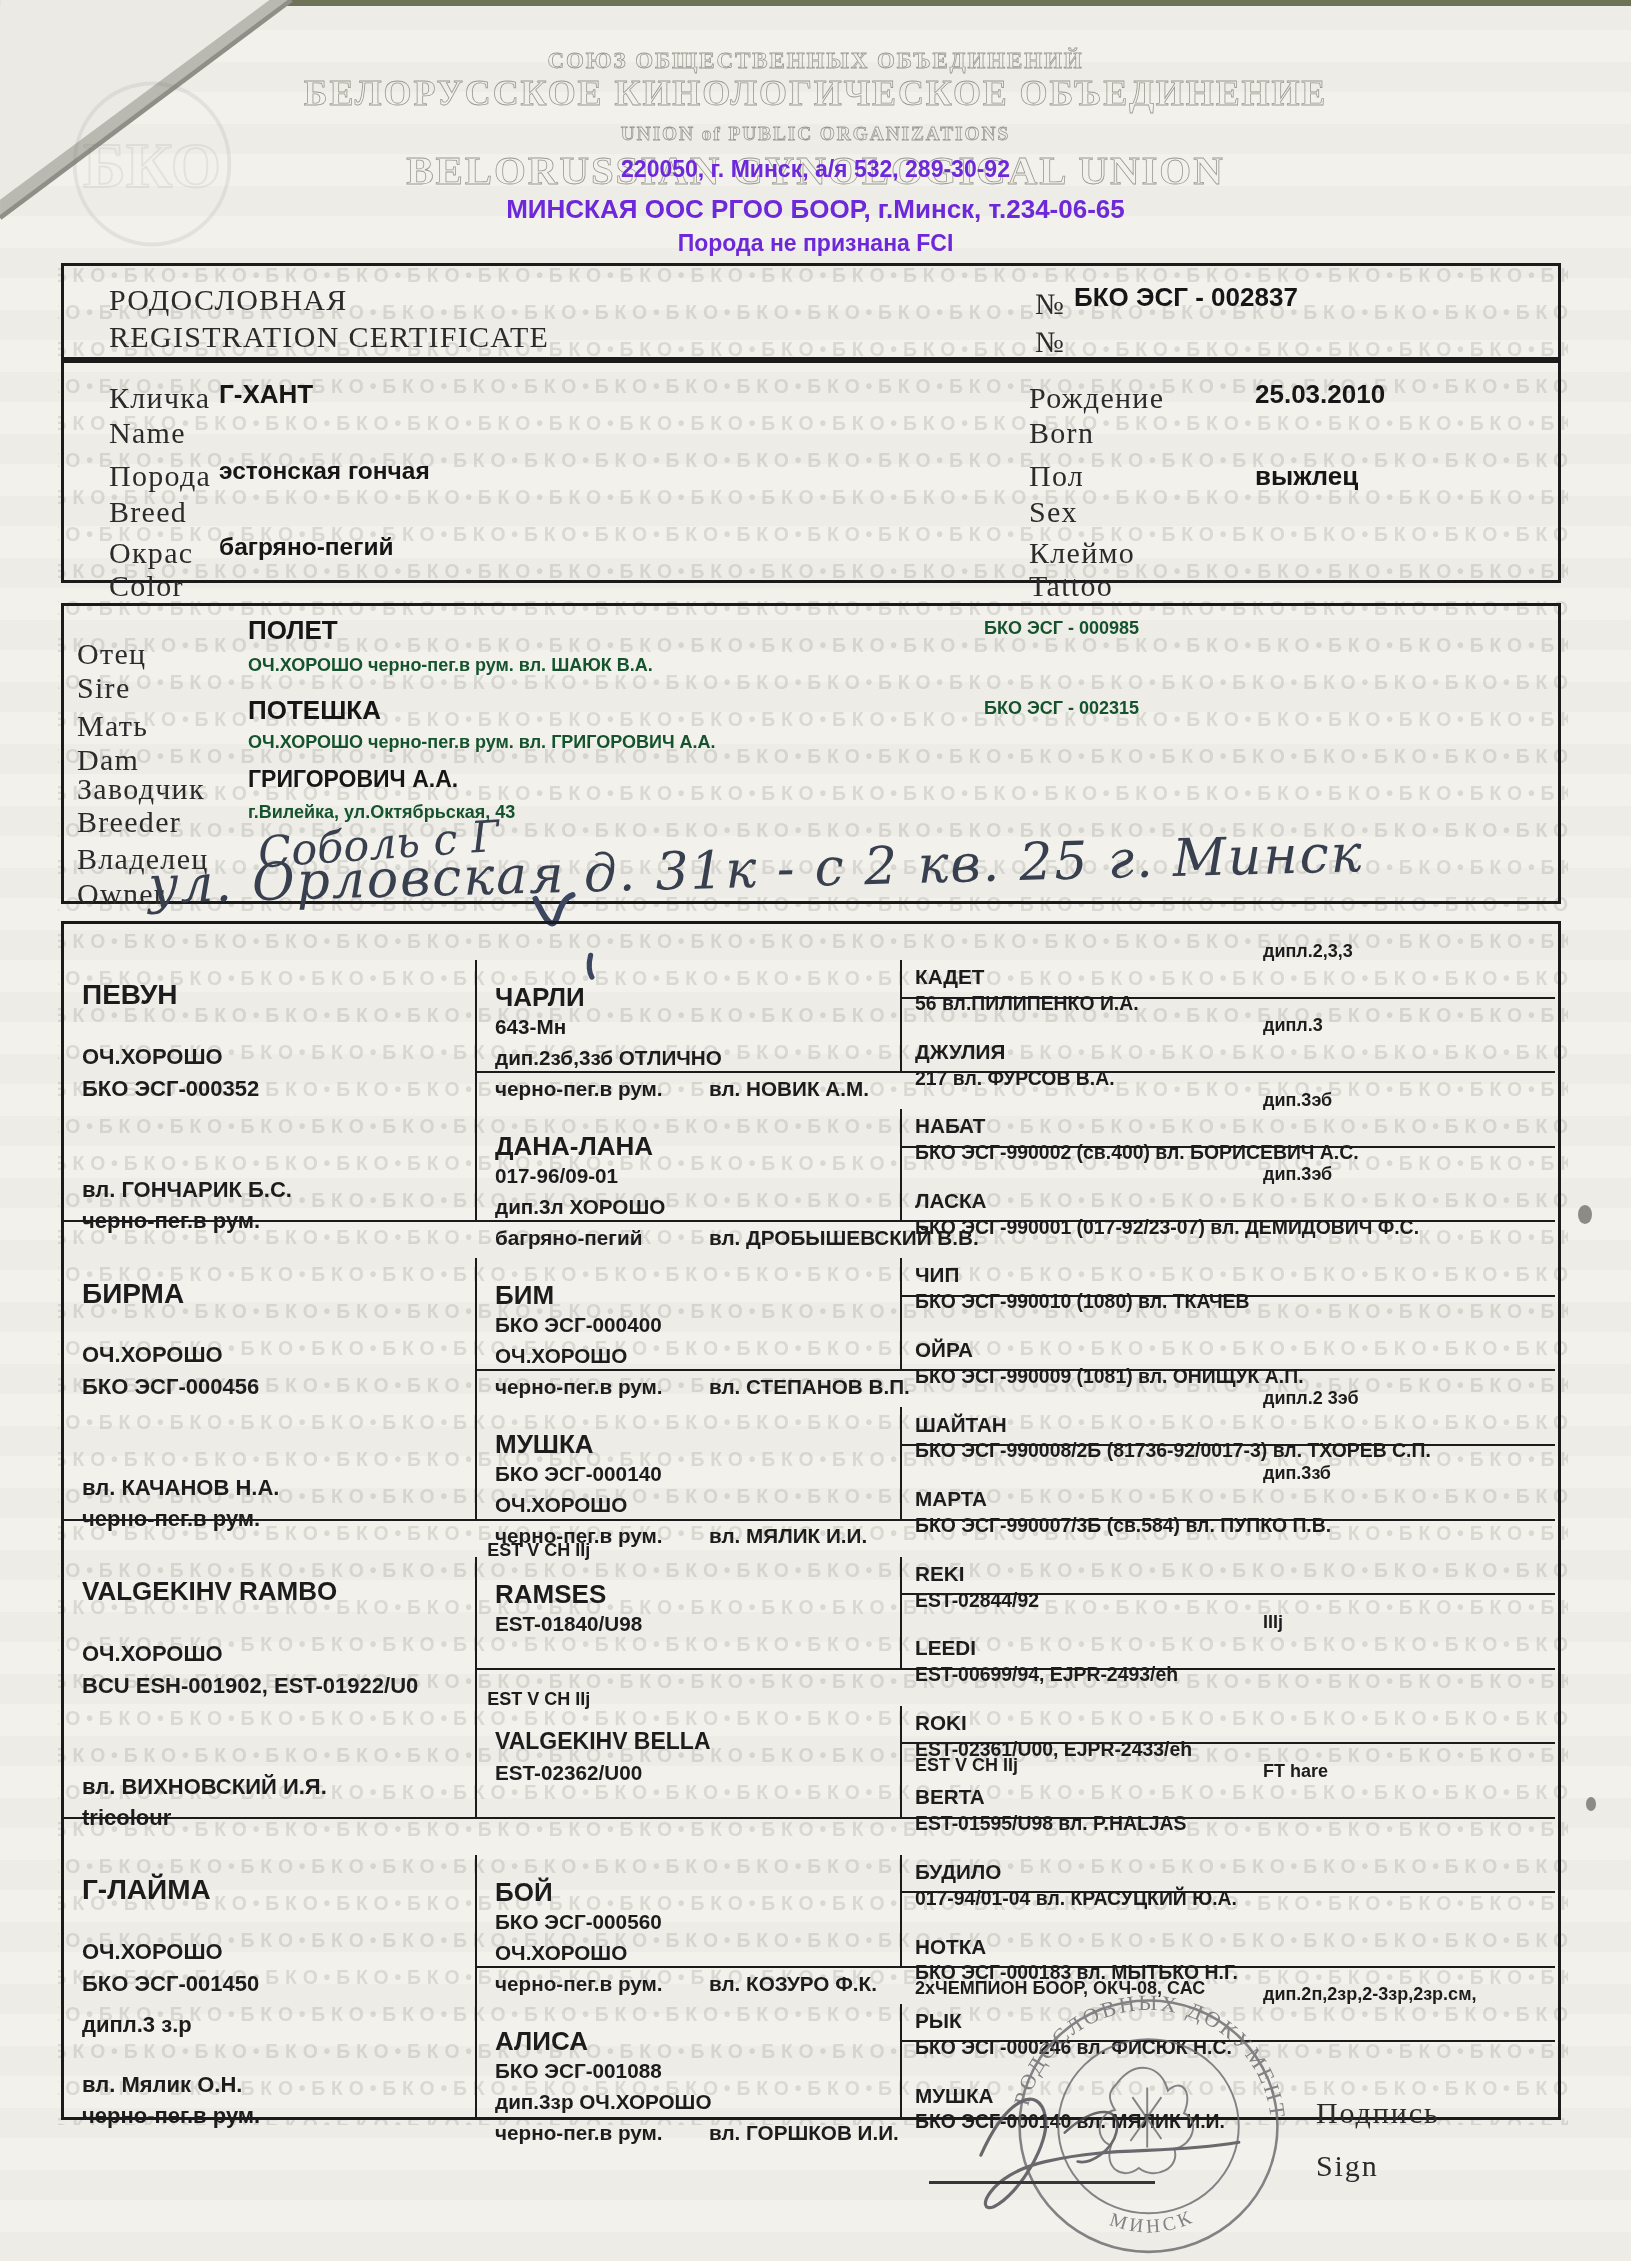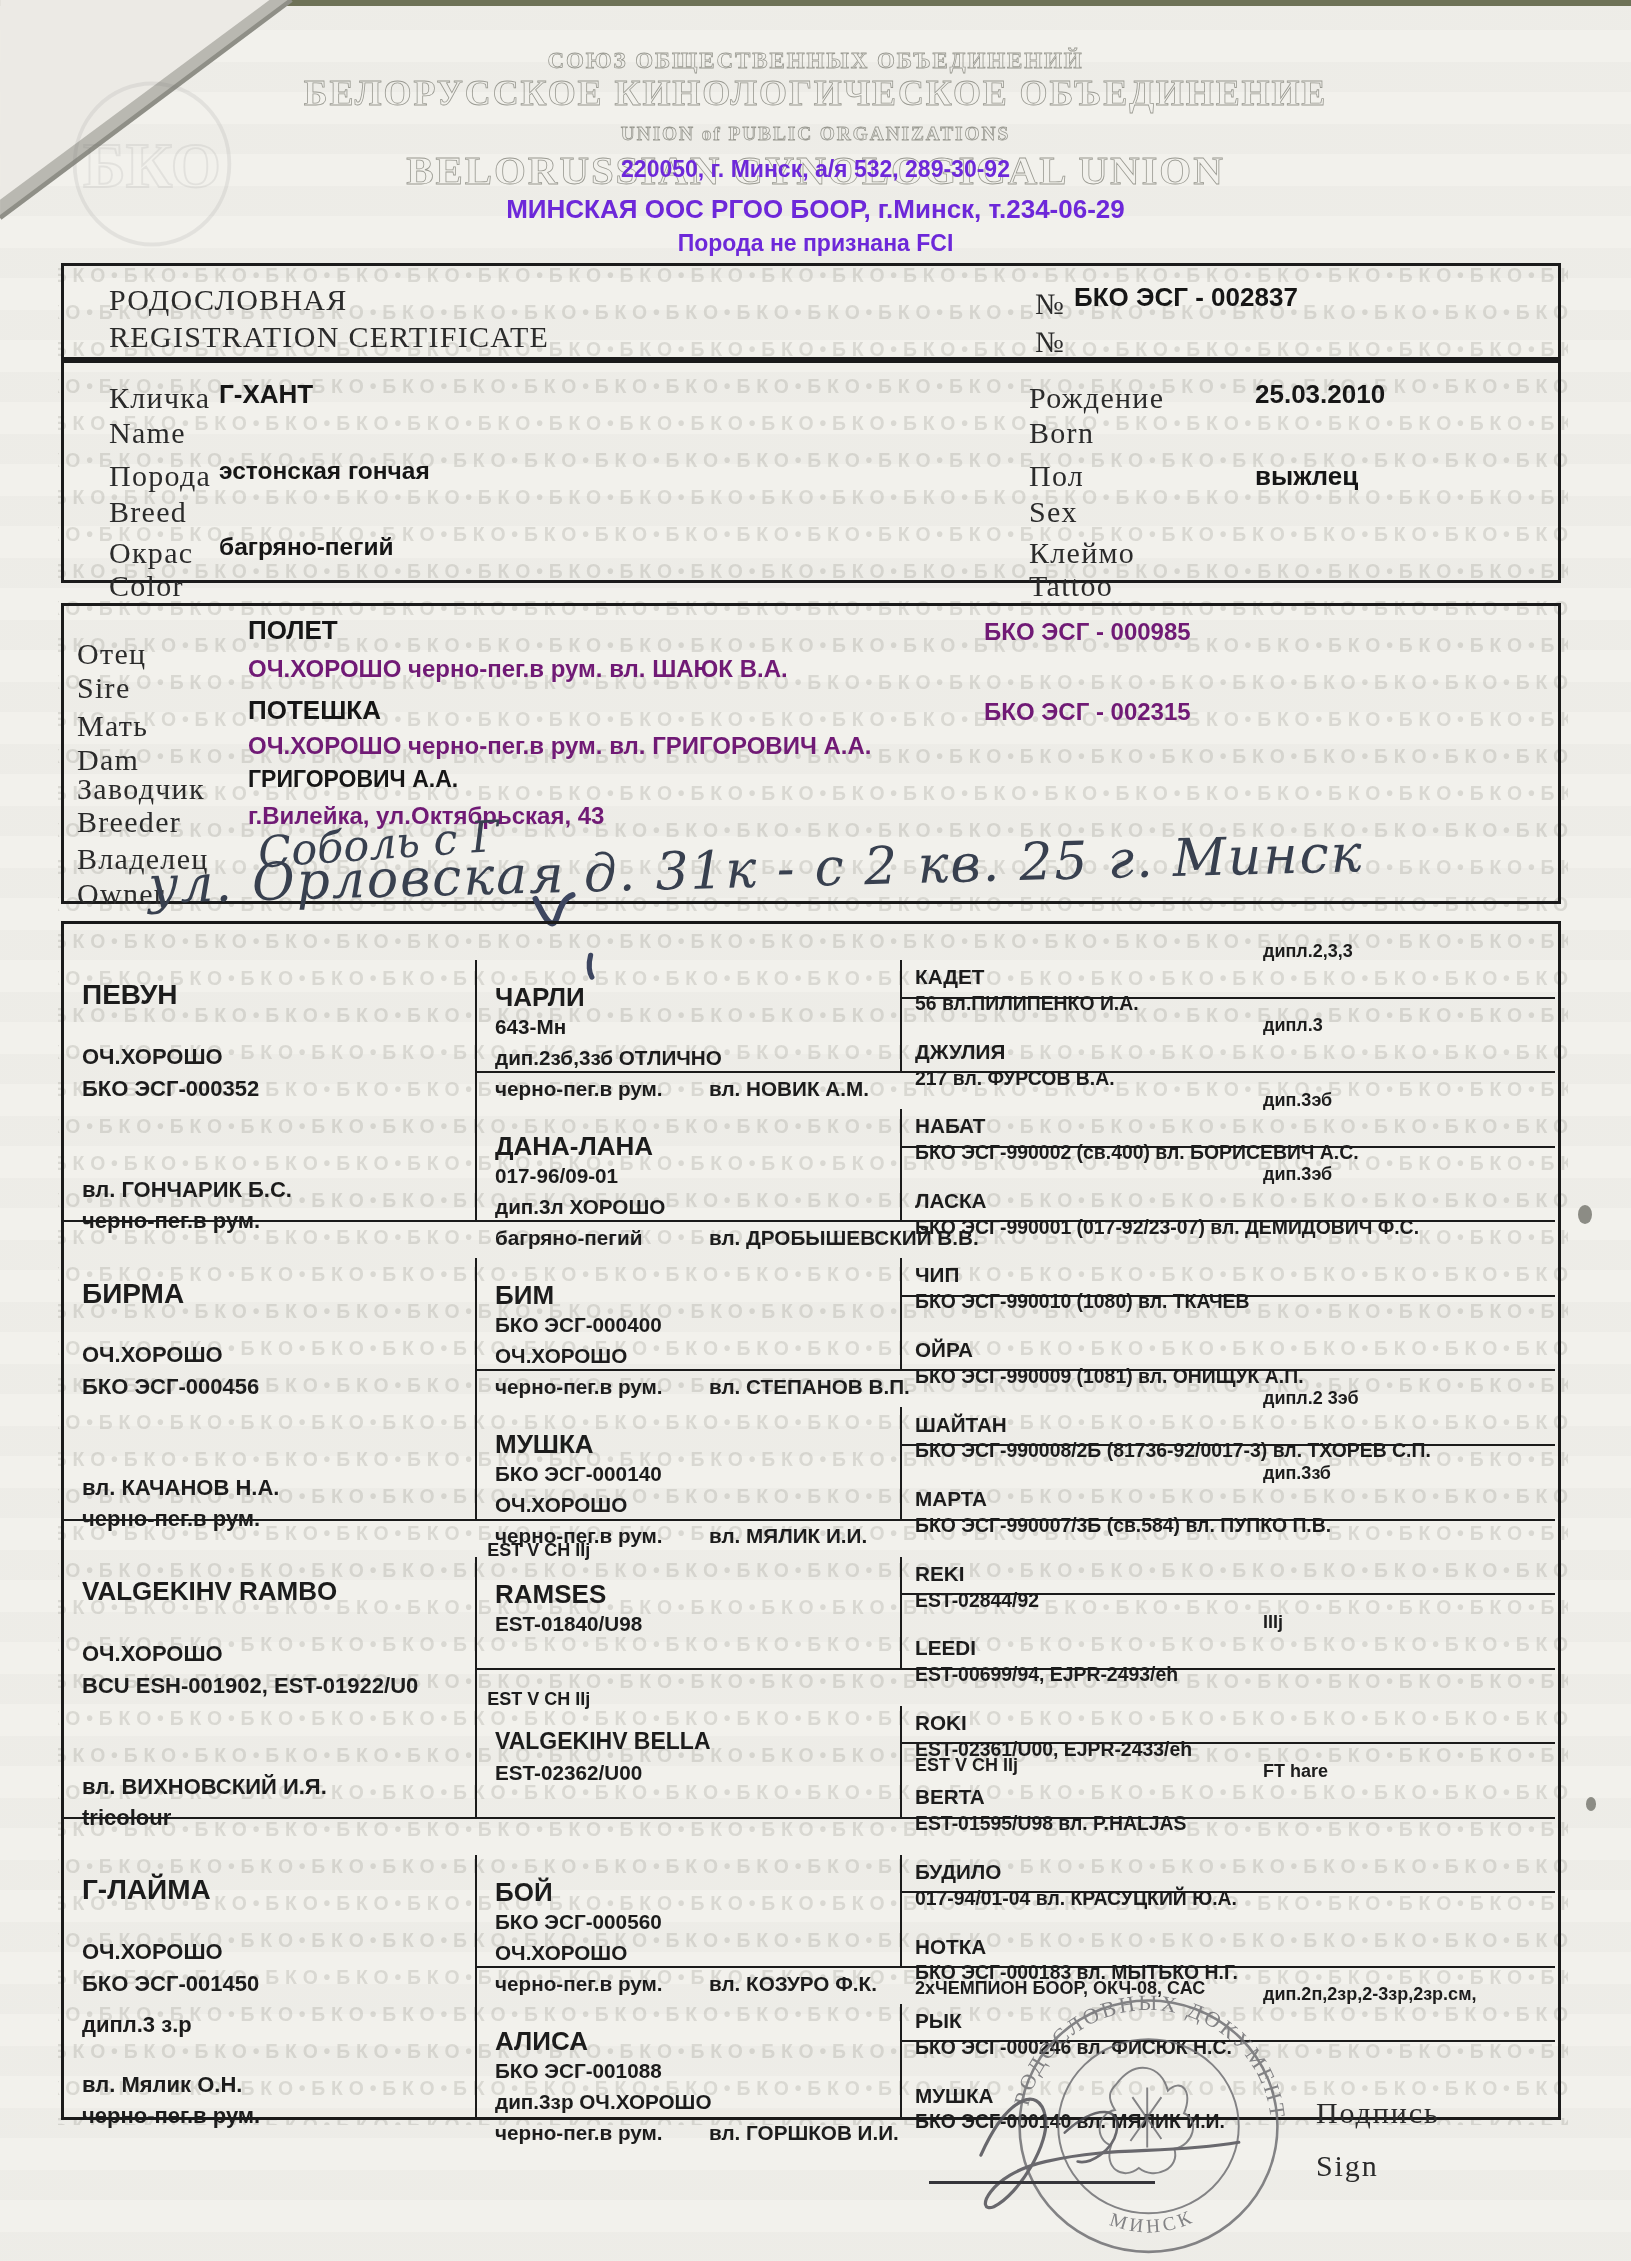--- a/index.html
+++ b/index.html
@@ -34,21 +34,21 @@
   .org4{top:146px;font-size:41px;}
   .solidline{color:#6d28d9;white-space:nowrap;}
   .addr{top:156px;font-size:23px;font-weight:600;}
   .club{top:194px;font-size:26px;font-weight:700;}
   .fci{top:230px;font-size:23px;font-weight:600;}
   
   .block{position:absolute;left:61px;width:1500px;border:3.2px solid #1b1b1b;box-sizing:border-box;background:transparent;}
   .serif{font-family:"Liberation Serif", serif;color:#2b2b2b;}
   .lab{font-size:30px;letter-spacing:1.3px;}
   .val{font-weight:700;font-size:26px;color:#161616;}
-  .val-s{font-weight:700;font-size:24px;color:#701a75;}
+  .val-s{font-weight:700;font-size:18px;color:#14532d;}
   
   .hand{
     font-family:"DejaVu Serif", serif;font-style:italic;color:#38404f;
     white-space:nowrap;
   }
   
   .ped{
     position:absolute;left:61px;top:921px;width:1500px;height:1199px;
     display:grid;grid-template-columns:413px 425px 653px;
     grid-template-rows:repeat(16,1fr);
@@ -160,21 +160,21 @@
       <text x="135" y="170" text-anchor="middle" font-family="Liberation Serif, serif" font-size="100" font-weight="bold" fill="none" stroke="#777" stroke-width="3">БКО</text>
     </svg>
     <div class="edge-dot" style="left:1578px;top:1205px;width:14px;height:19.4px;"></div>
     <div class="edge-dot" style="left:1586px;top:1797px;width:10.3px;height:14px;"></div>
 
     <div class="hdr abs org1 outline">СОЮЗ  ОБЩЕСТВЕННЫХ  ОБЪЕДИНЕНИЙ</div>
     <div class="hdr abs org3 outline">UNION  of  PUBLIC  ORGANIZATIONS</div>
     <div class="hdr abs org2 outline">БЕЛОРУССКОЕ КИНОЛОГИЧЕСКОЕ ОБЪЕДИНЕНИЕ</div>
     <div class="hdr abs org4 outline">BELORUSSIAN CYNOLOGICAL UNION</div>
     <div class="hdr abs addr solidline">220050,  г.  Минск,  а/я  532,  289-30-92</div>
-    <div class="hdr abs club solidline">МИНСКАЯ  ООС  РГОО  БООР,  г.Минск,  т.234-06-29</div>
+    <div class="hdr abs club solidline">МИНСКАЯ  ООС  РГОО  БООР,  г.Минск,  т.234-06-65</div>
     <div class="hdr abs fci solidline">Порода не признана FCI</div>
 
     <div class="block" style="top:263px;height:97px;">
       <div class="abs serif lab" style="left:45px;top:17px;">РОДОСЛОВНАЯ</div>
       <div class="abs serif lab" style="left:45px;top:54px;">REGISTRATION  CERTIFICATE</div>
       <div class="abs serif lab" style="left:971px;top:20.7px;">№</div>
       <div class="abs val" style="left:1010px;top:15.5px;">БКО ЭСГ  - 002837</div>
       <div class="abs serif lab" style="left:971px;top:59px;">№</div>
     </div>
 

